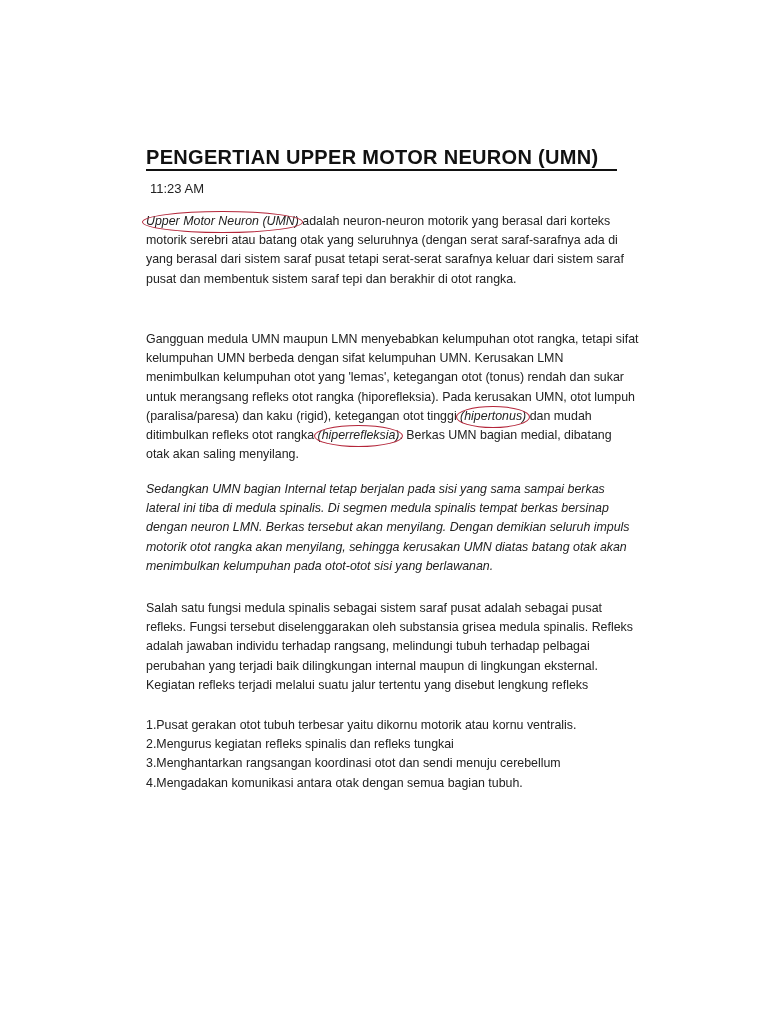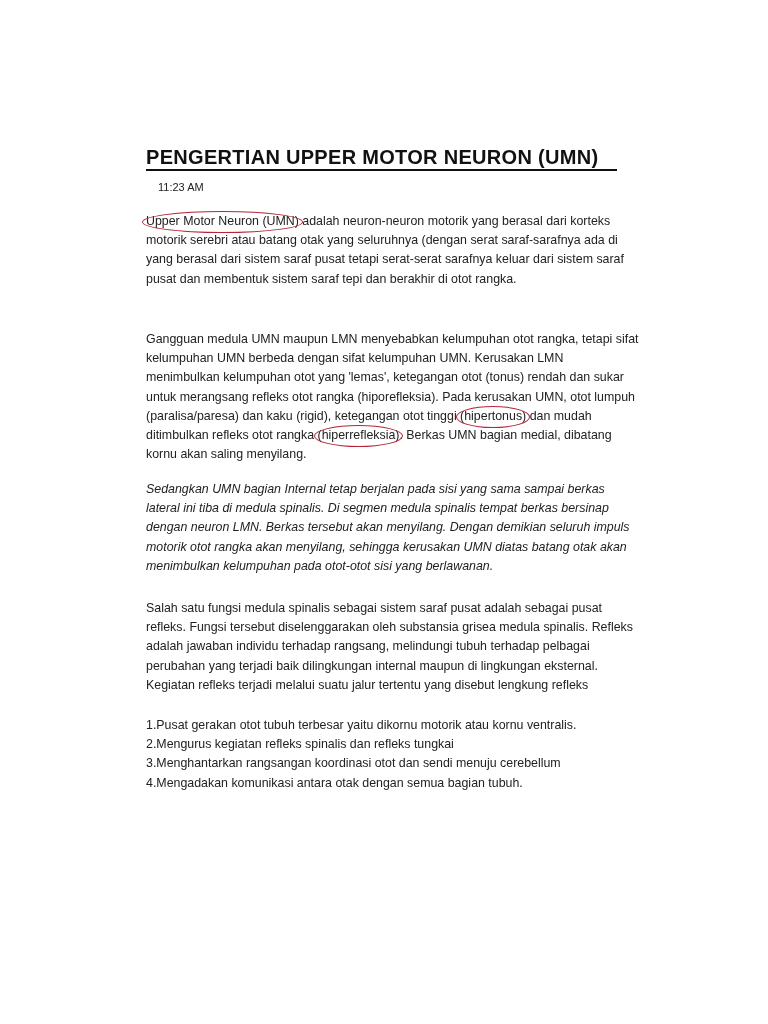--- a/index.html
+++ b/index.html
@@ -7,31 +7,31 @@
     width: 768px; height: 1024px; background: #ffffff; position: relative; overflow: hidden;
     font-family: "Liberation Sans", sans-serif; color: #1a1a1a;
   }
   .page { position: absolute; left: 0; top: 0; width: 768px; height: 1024px; padding-left: 16px; }
   .title {
     position: absolute; left: 146px; top: 146px; margin: 0;
     font-family: "Liberation Sans", sans-serif; font-weight: bold; font-size: 20px;
     letter-spacing: 0.3px; color: #111;
   }
   .title-rule { position: absolute; left: 146px; top: 169px; width: 471px; height: 2px; background: #111; }
-  .time { position: absolute; left: 158px; top: 181px; font-size: 11px; color: #222; }
+  .time { position: absolute; left: 150px; top: 181px; font-size: 13px; color: #222; }
   .para {
     position: absolute; left: 146px; width: 520px; font-size: 12.4px; line-height: 19.2px; color: #222; margin: 0;
   }
   .p1 { top: 212px; }
   .p2 { top: 330px; }
   .p3 { top: 480px; font-style: italic; }
   .p4 { top: 599px; }
   .list { top: 716px; }
   .line { display: block; white-space: nowrap; }
-  .circ { position: relative; display: inline-block; }
+  .circ { position: relative; display: inline-block; font-style: italic; }
   .circ::after {
     content: ""; position: absolute; left: -4px; right: -4px; top: -1px; bottom: -2px;
     border: 1.3px solid #b4263a; border-radius: 50%;
   }
 </style>
 </head>
 <body>
 
 <div class="page">
   <h1 class="title">PENGERTIAN UPPER MOTOR NEURON (UMN)</h1>
@@ -45,21 +45,21 @@
     <span class="line">pusat dan membentuk sistem saraf tepi dan berakhir di otot rangka.</span>
   </p>
 
   <p class="para p2">
     <span class="line">Gangguan medula UMN maupun LMN menyebabkan kelumpuhan otot rangka, tetapi sifat</span>
     <span class="line">kelumpuhan UMN berbeda dengan sifat kelumpuhan UMN. Kerusakan LMN</span>
     <span class="line">menimbulkan kelumpuhan otot yang 'lemas', ketegangan otot (tonus) rendah dan sukar</span>
     <span class="line">untuk merangsang refleks otot rangka (hiporefleksia). Pada kerusakan UMN, otot lumpuh</span>
     <span class="line"><span>(paralisa/paresa) dan kaku (rigid), ketegangan otot tinggi </span><span class="circ">(hipertonus)</span><span> dan mudah</span></span>
     <span class="line"><span>ditimbulkan refleks otot rangka </span><span class="circ">(hiperrefleksia)</span><span>. Berkas UMN bagian medial, dibatang</span></span>
-    <span class="line">kornu akan saling menyilang.</span>
+    <span class="line">otak akan saling menyilang.</span>
   </p>
 
   <p class="para p3">
     <span class="line">Sedangkan UMN bagian Internal tetap berjalan pada sisi yang sama sampai berkas</span>
     <span class="line">lateral ini tiba di medula spinalis. Di segmen medula spinalis tempat berkas bersinap</span>
     <span class="line">dengan neuron LMN. Berkas tersebut akan menyilang. Dengan demikian seluruh impuls</span>
     <span class="line">motorik otot rangka akan menyilang, sehingga kerusakan UMN diatas batang otak akan</span>
     <span class="line">menimbulkan kelumpuhan pada otot-otot sisi yang berlawanan.</span>
   </p>
 

